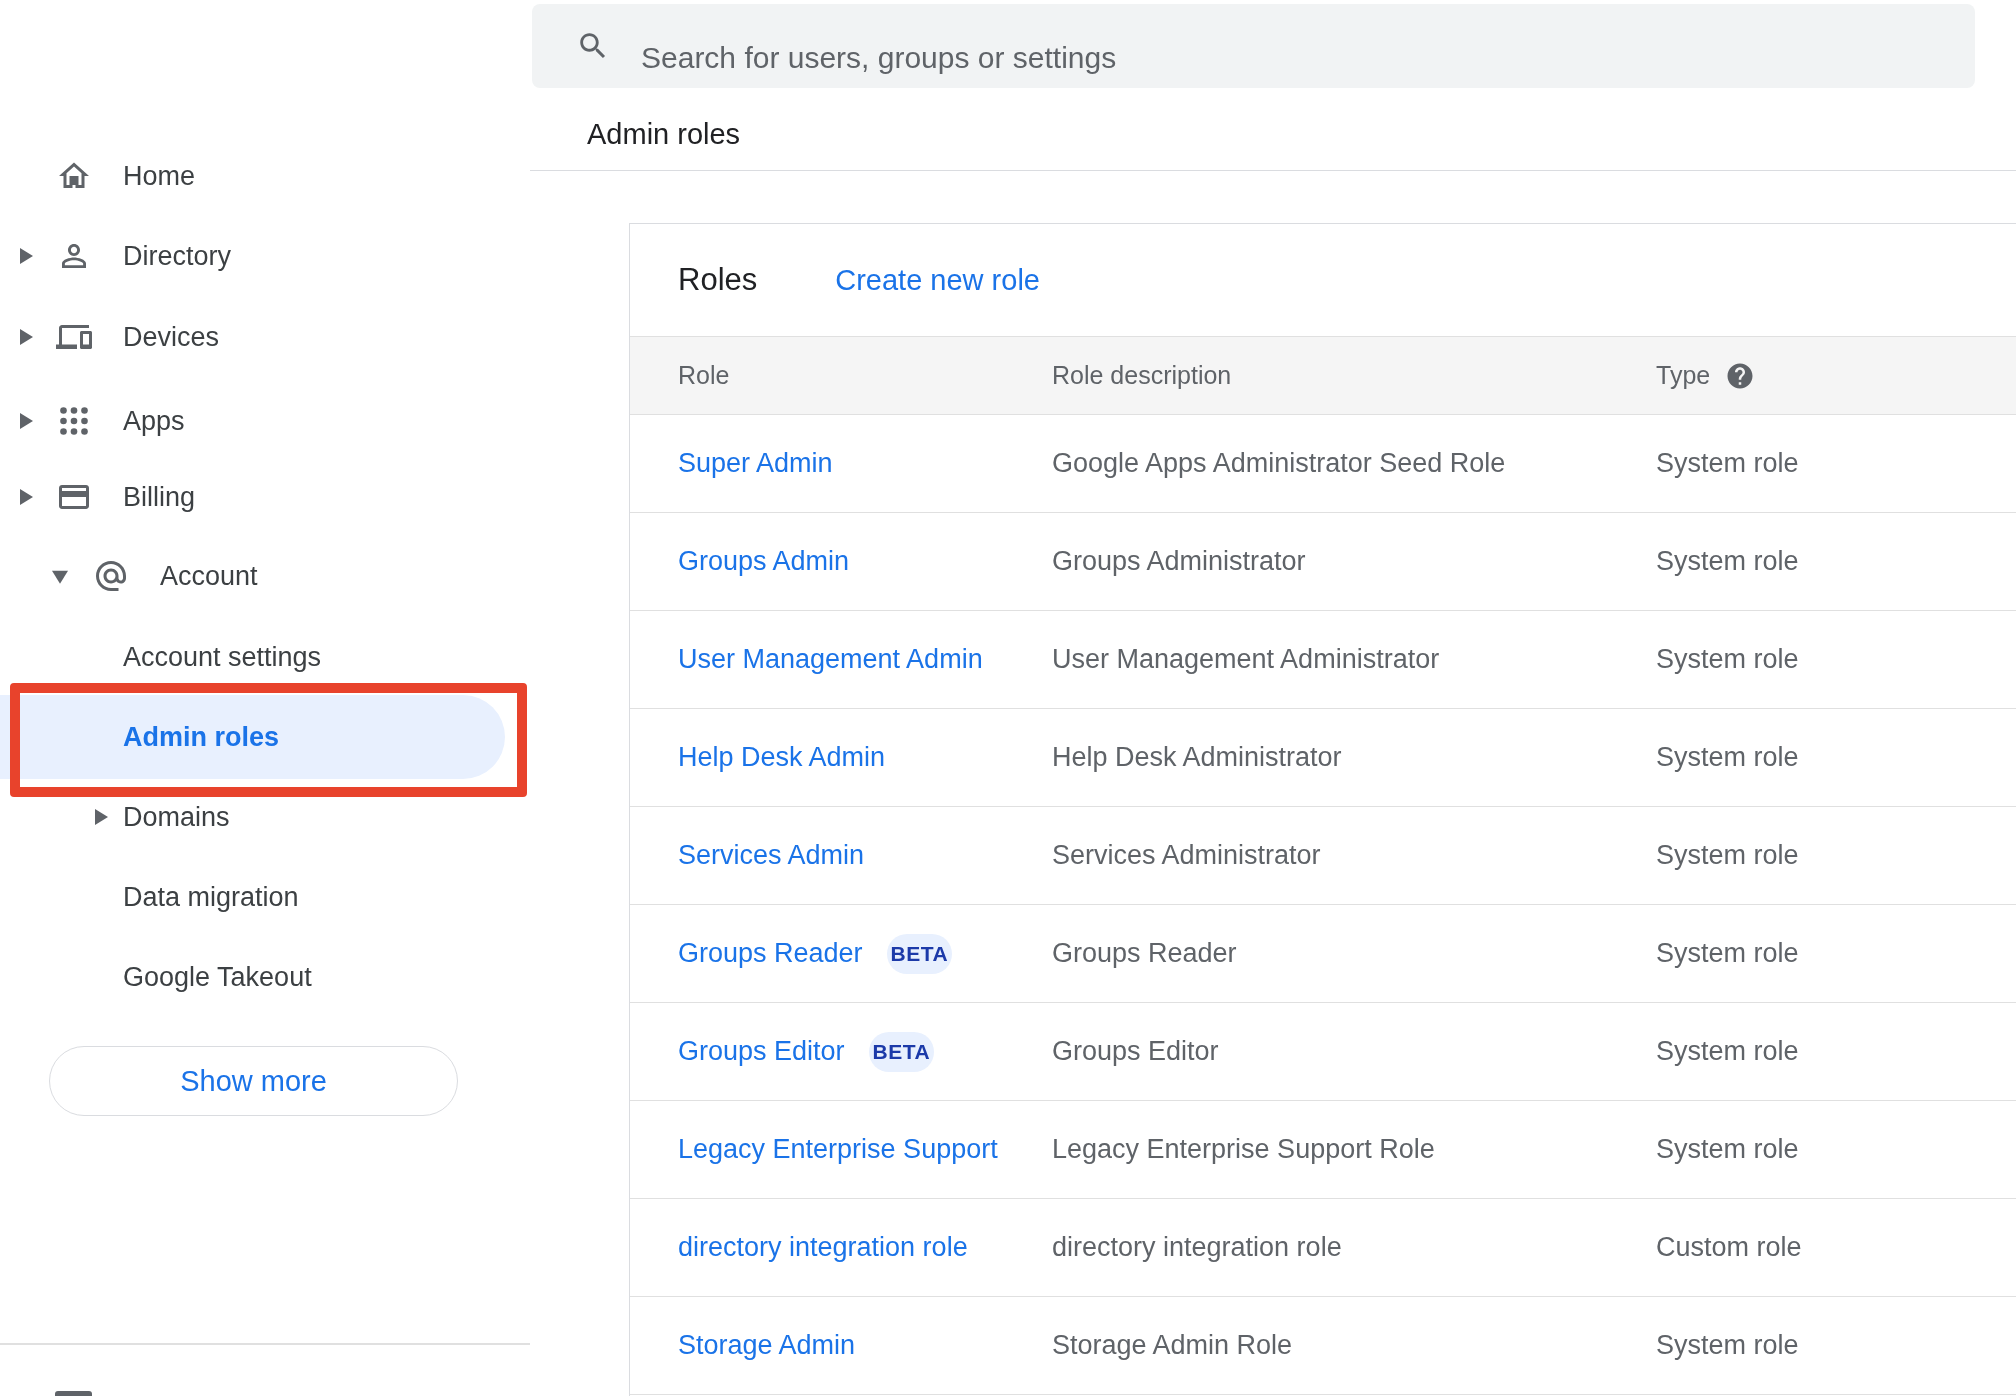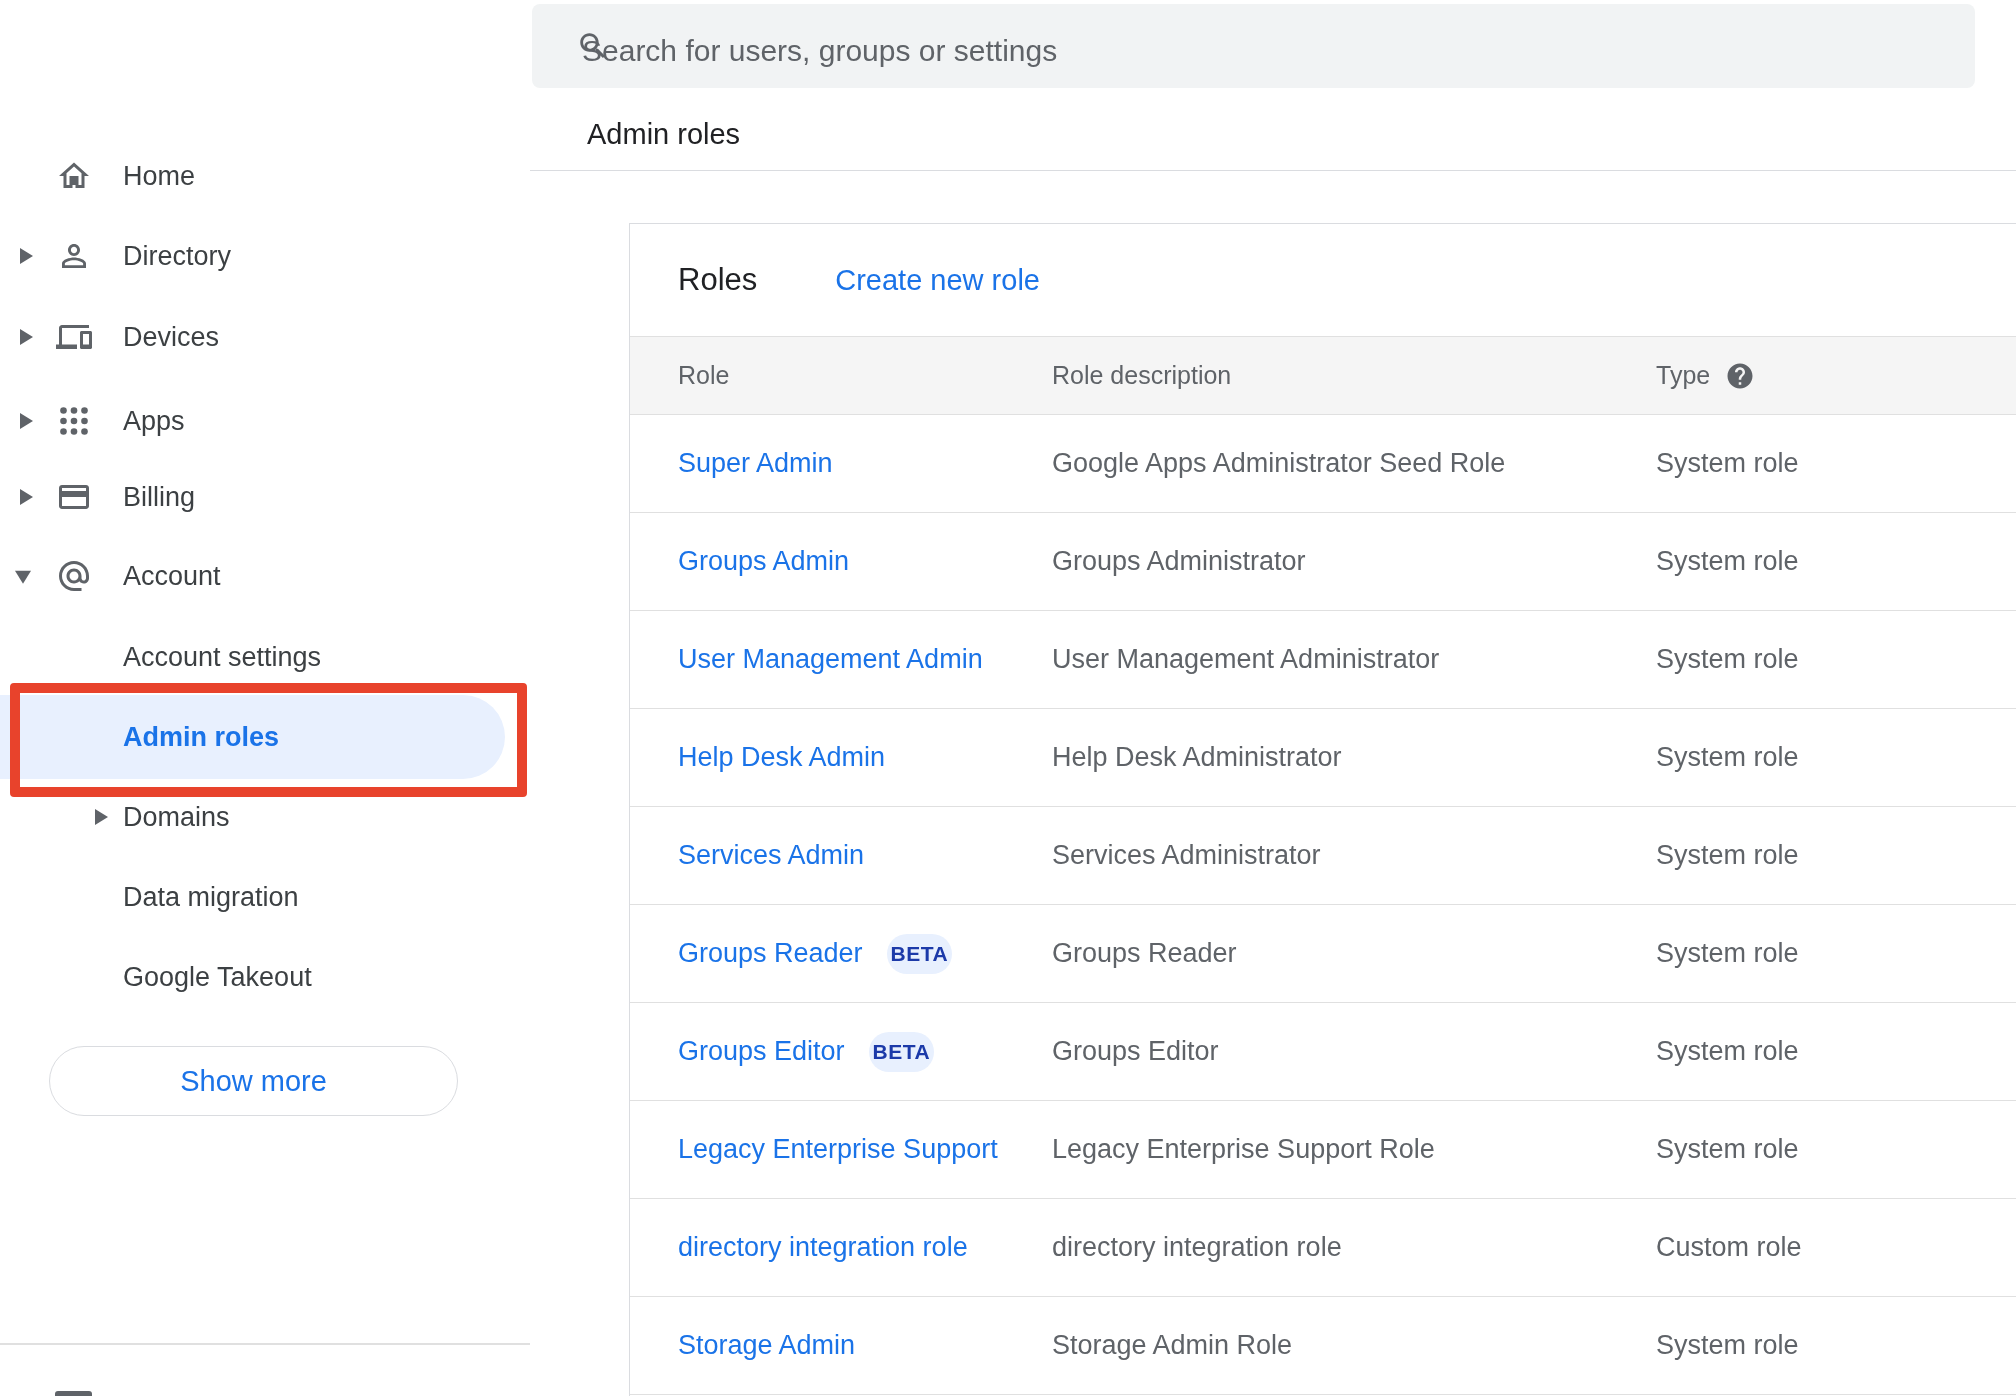--- a/index.html
+++ b/index.html
@@ -36,22 +36,22 @@
     display:flex;align-items:center;justify-content:center;
     font-size:29px;color:var(--accent,#1a73e8);font-weight:500;cursor:pointer;background:#fff;}
   .sidebar-bottom-divider{position:absolute;left:0;top:1343px;width:530px;height:2px;background:#e0e0e0;}
   .partial-icon{position:absolute;left:55px;top:1391px;width:37px;height:10px;
     background:#5f6368;border-radius:3px 3px 0 0;}
   
   .searchbar{position:absolute;left:532px;top:4px;width:1443px;height:84px;
     background:#f1f3f4;border-radius:8px;}
   .search-icon{position:absolute;left:44px;top:25px;width:34px;height:34px;}
   .search-icon svg{width:34px;height:34px;fill:#5f6368;}
-  .search-input{position:absolute;left:0;top:5px;width:100%;height:100%;box-sizing:border-box;
-    padding-left:50px;padding-right:20px;background:transparent;border:none;outline:none;
+  .search-input{position:absolute;left:0;top:12px;width:100%;height:100%;box-sizing:border-box;
+    padding-left:109px;padding-right:20px;background:transparent;border:none;outline:none;
     font-family:"Liberation Sans",sans-serif;font-size:30px;color:#3c4043;}
   .search-input::placeholder{color:#5f6368;opacity:1;}
   
   .breadcrumb{position:absolute;left:587px;top:118px;font-size:29px;color:var(--text-dark,#202124);}
   .breadcrumb-divider{position:absolute;left:530px;top:170px;width:1486px;height:1px;background:#dadce0;}
   
   .card{position:absolute;left:629px;top:223px;width:1388px;height:1180px;
     background:#fff;border:1px solid #dadce0;box-sizing:border-box;}
   .card-header{height:112px;display:flex;align-items:center;padding-left:48px;}
   .card-title{font-size:31px;font-weight:500;color:var(--text-dark,#202124);margin:0 78px 0 0;}
@@ -114,21 +114,21 @@
           </svg></span>
         <span class="nav-label">Apps</span>
       </div>
       <div class="nav-item" style="top: 455px;">
         <span class="arrow right"></span>
         <span class="nav-icon"><svg viewBox="0 0 24 24">
             <path d="M20 4H4c-1.11 0-1.99.89-1.99 2L2 18c0 1.11.89 2 2 2h16c1.11 0 2-.89 2-2V6c0-1.11-.89-2-2-2zm0 14H4v-6h16v6zm0-10H4V6h16v2z"></path>
           </svg></span>
         <span class="nav-label">Billing</span>
       </div>
-      <div class="nav-item" style="top: 534px;">
+      <div class="nav-item" style="top: 534px; margin-left: 37px;">
         <span class="arrow down"></span>
         <span class="nav-icon"><svg viewBox="0 0 24 24">
             <path d="M12 2C6.48 2 2 6.48 2 12s4.48 10 10 10h5v-2h-5c-4.34 0-8-3.66-8-8s3.66-8 8-8 8 3.66 8 8v1.43c0 .79-.71 1.57-1.5 1.57s-1.5-.78-1.5-1.57V12c0-2.76-2.24-5-5-5s-5 2.24-5 5 2.24 5 5 5c1.38 0 2.64-.56 3.54-1.47.65.89 1.77 1.47 2.96 1.47 1.97 0 3.5-1.6 3.5-3.57V12c0-5.52-4.48-10-10-10zm0 13c-1.66 0-3-1.34-3-3s1.34-3 3-3 3 1.34 3 3-1.34 3-3 3z"></path>
           </svg></span>
         <span class="nav-label">Account</span>
       </div>
       <div class="nav-item" style="top: 615px;">
         <span class="nav-label">Account settings</span>
       </div>
       <div class="nav-item selected" style="top: 695px;">

